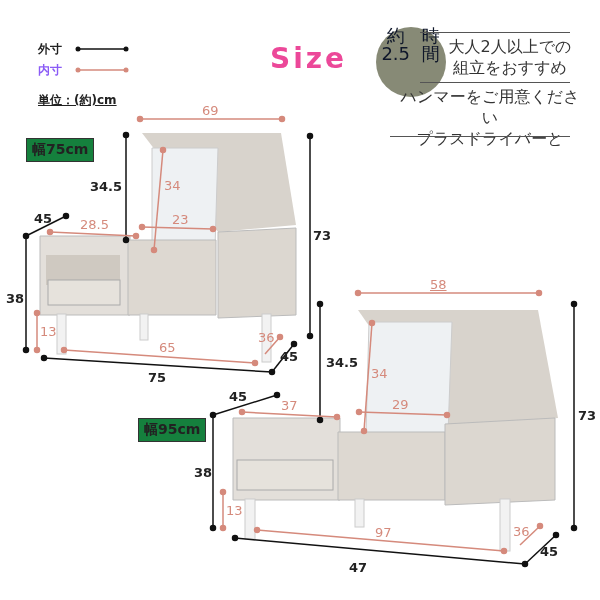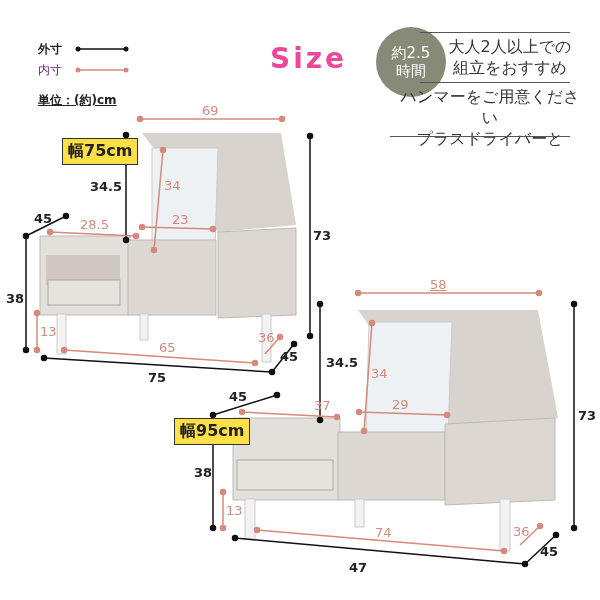--- a/index.html
+++ b/index.html
@@ -1,25 +1,25 @@
 <!DOCTYPE html>
 <html><head>
 <meta charset="utf-8">
 <style>
   html,body{margin:0;padding:0;background:#fff;}
   body{width:600px;height:600px;position:relative;overflow:hidden;font-family:"DejaVu Sans","Liberation Sans",sans-serif;color:#222;}
   .abs{position:absolute;}
   .legend-label{font-size:12px;font-weight:bold;}
-  .legend-label.inner{color:#701a75;font-weight:normal;}
+  .legend-label.inner{color:#8b5cf6;font-weight:bold;}
   .unit{font-size:12px;font-weight:bold;}
   .size-title{font-size:28px;color:#ec4899;letter-spacing:3px;font-weight:bold;}
-  .badge{width:70px;height:70px;border-radius:50%;background:#878a76;color:#ffffff;font-size:15px;text-align:center;display:flex;flex-direction:column;justify-content:center;line-height:18px;}
+  .badge{width:70px;height:70px;border-radius:50%;background:#878a76;color:#0f172a;font-size:18px;text-align:center;display:flex;flex-direction:row;justify-content:center;line-height:18px;}
   .note{font-size:16px;color:#333;text-align:center;line-height:21px;}
   .hr{height:1px;background:#555;}
-  .model-box{border:1.5px solid #333;font-size:16px;font-weight:bold;padding:2px 5px;background:#fde047;margin-left:36px;}
+  .model-box{border:1.5px solid #333;font-size:14px;font-weight:bold;padding:2px 5px;background:#15803d;}
   .dim{font-size:13px;font-weight:bold;color:#222;}
   .dim.inner{color:#d58a7c;font-weight:normal;}
   svg{position:absolute;left:0;top:0;}
 </style>
 </head>
 <body>
 
 <div class="abs legend-label" style="left:38px;top:41px;">外寸</div>
 <div class="abs legend-label inner" style="left:38px;top:62px;">内寸</div>
 <div class="abs unit" style="left:38px;top:92px;text-decoration:underline;">単位：(約)cm</div>
@@ -174,21 +174,21 @@
 <div class="abs dim inner" style="left:152px;top:340px;margin-left:7px;">65</div>
 <div class="abs dim inner" style="left:258px;top:330px;">36</div>
 <div class="abs dim" style="left:280px;top:349px;">45</div>
 <div class="abs dim" style="left:148px;top:370px;">75</div>
 
 <div class="abs model-box" style="left:138px;top:418px;">幅95cm</div>
 <div class="abs dim inner" style="left:430px;top:277px;text-decoration:underline;">58</div>
 <div class="abs dim" style="left:326px;top:355px;">34.5</div>
 <div class="abs dim inner" style="left:371px;top:366px;">34</div>
 <div class="abs dim inner" style="left:392px;top:397px;">29</div>
-<div class="abs dim inner" style="left:281px;top:398px;margin-left:33px;">37</div>
+<div class="abs dim inner" style="left:281px;top:398px;">37</div>
 <div class="abs dim" style="left:229px;top:389px;">45</div>
 <div class="abs dim" style="left:578px;top:408px;">73</div>
 <div class="abs dim" style="left:194px;top:465px;">38</div>
 <div class="abs dim inner" style="left:226px;top:503px;">13</div>
-<div class="abs dim inner" style="left:375px;top:525px;">74</div>
+<div class="abs dim inner" style="left:375px;top:525px;">97</div>
 <div class="abs dim inner" style="left:513px;top:524px;">36</div>
 <div class="abs dim" style="left:540px;top:544px;">45</div>
 <div class="abs dim" style="left:349px;top:560px;">47</div>
 
 </body></html>

